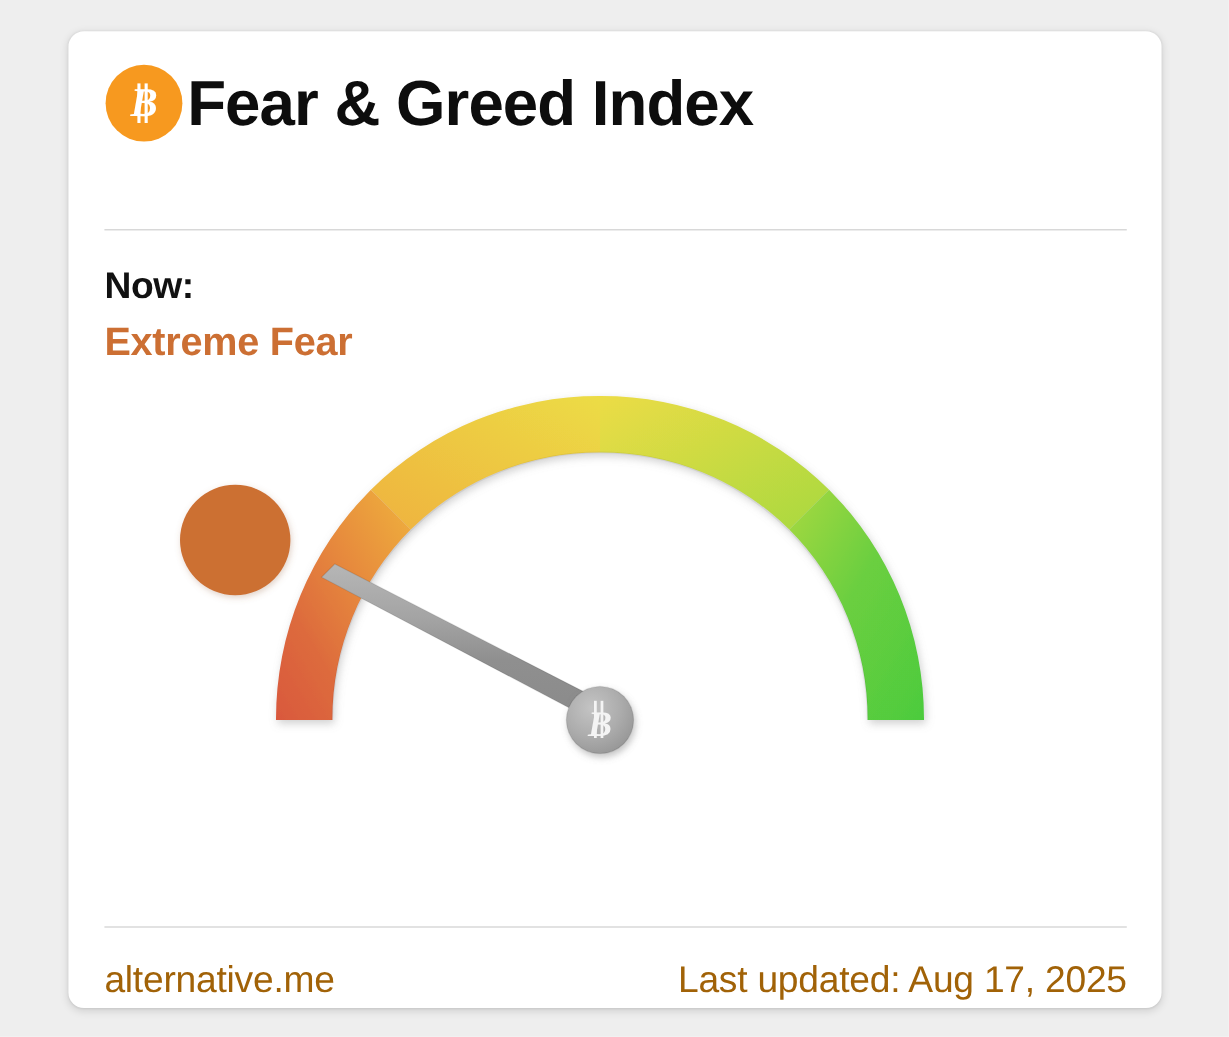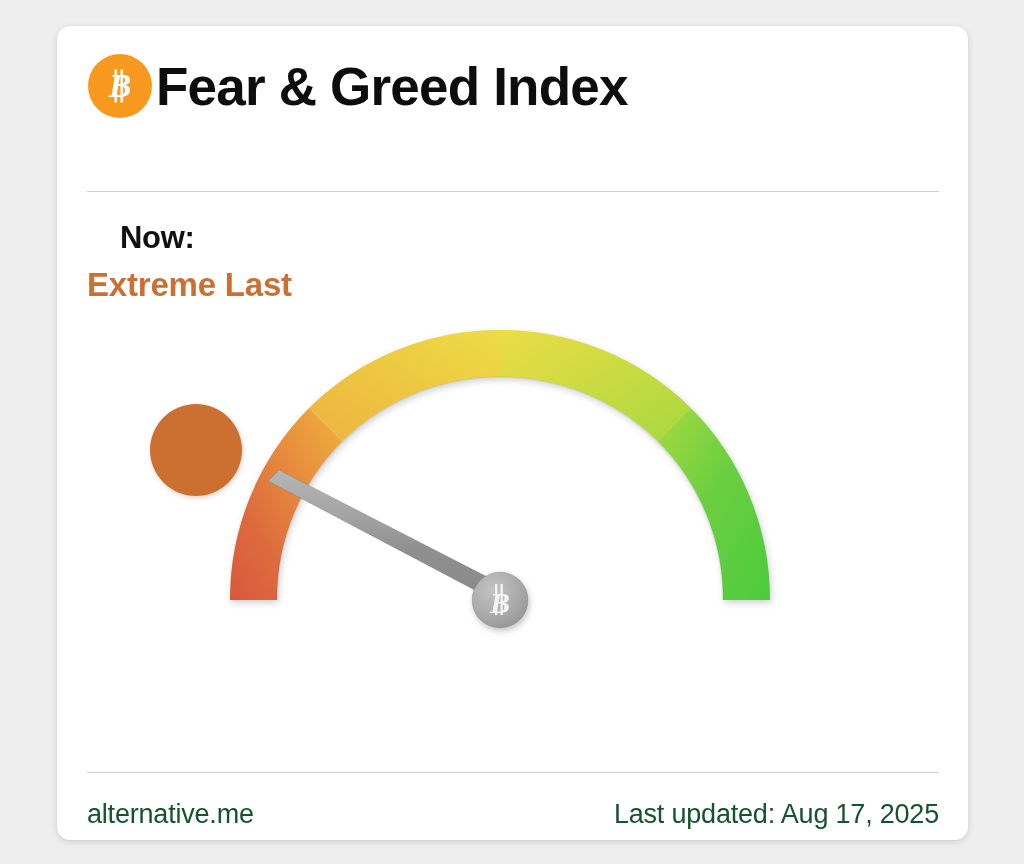--- a/index.html
+++ b/index.html
@@ -86,21 +86,20 @@
 
   
   .now-label {
     position: absolute;
     left: 30px;
     top: 194px;
     font-size: 31px;
     font-weight: bold;
     color: #111111;
     letter-spacing: -0.3px;
-    margin-left: 33px;
   }
   .now-value {
     position: absolute;
     left: 30px;
     top: 240px;
     font-size: 33px;
     font-weight: bold;
     letter-spacing: -0.2px;
   }
 
@@ -138,22 +137,22 @@
 
   
   .footer {
     position: absolute;
     left: 30px;
     top: 773px;
     width: 852px;
     display: flex;
     justify-content: space-between;
     align-items: baseline;
-    font-size: 27px;
-    color: #14532d;
+    font-size: 31px;
+    color: #a16207;
   }
   .footer-left  { letter-spacing: -0.2px; }
   .footer-right { letter-spacing: -0.2px; }
 </style>
 </head>
 <body style="background: rgb(238, 238, 238);">
 
 <div id="app">
 
   <div class="card">
@@ -166,21 +165,21 @@
           <rect x="21.5" y="4.5" width="2.6" height="33" fill="#ffffff"></rect>
         </svg>
       </div>
       <div class="title">Fear &amp; Greed Index</div>
     </div>
 
 
     <div class="divider divider-top"></div>
 
     <div class="now-label">Now:</div>
-    <div class="now-value" style="color: rgb(204, 111, 51);">Extreme Last</div>
+    <div class="now-value" style="color: rgb(204, 111, 51);">Extreme Fear</div>
 
     <div class="gauge-wrap">
       <svg class="gauge-svg" width="911" height="814" viewBox="0 0 911 814" aria-hidden="true">
         <defs>
           <linearGradient id="arcGradLeft" x1="0" y1="1" x2="1" y2="0">
             <stop offset="0.00" stop-color="#d9583c"></stop>
             <stop offset="0.30" stop-color="#dd6b3e"></stop>
             <stop offset="0.62" stop-color="#e78b3c"></stop>
             <stop offset="1.00" stop-color="#efb23f"></stop>
           </linearGradient>

